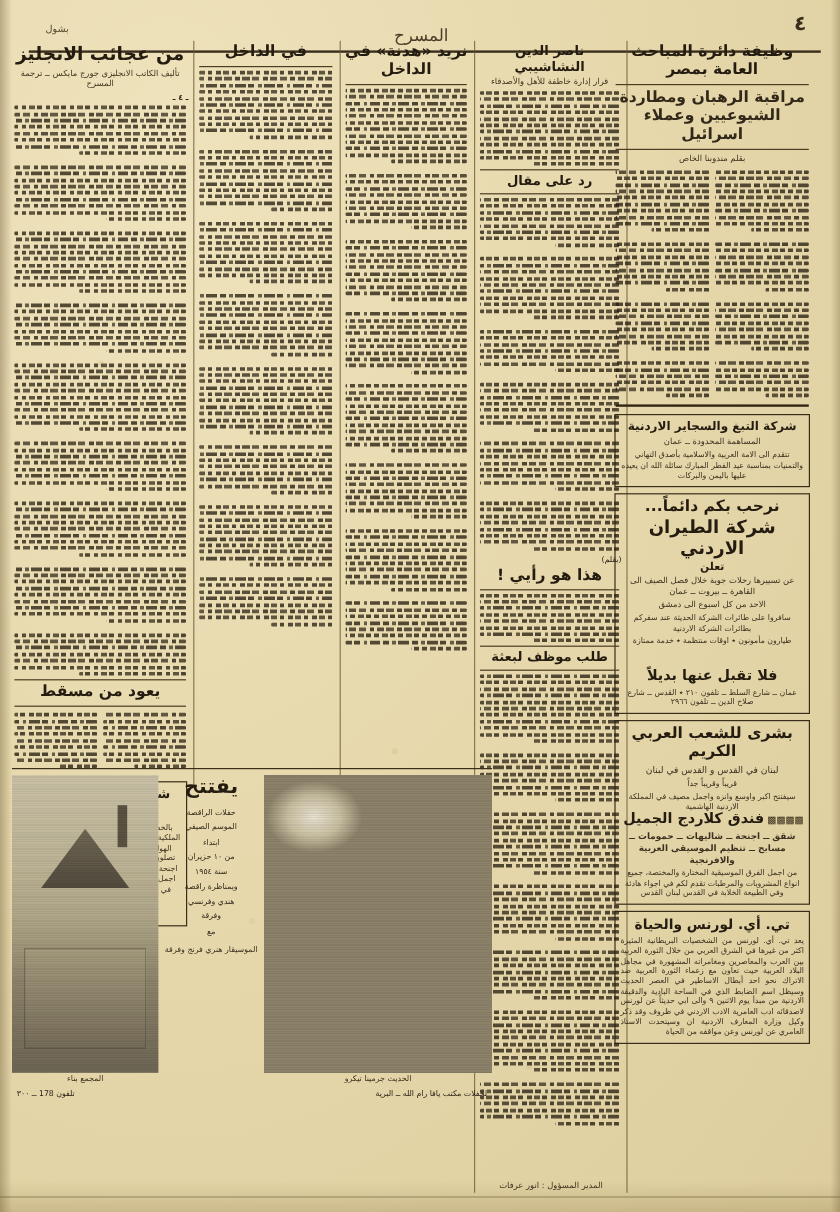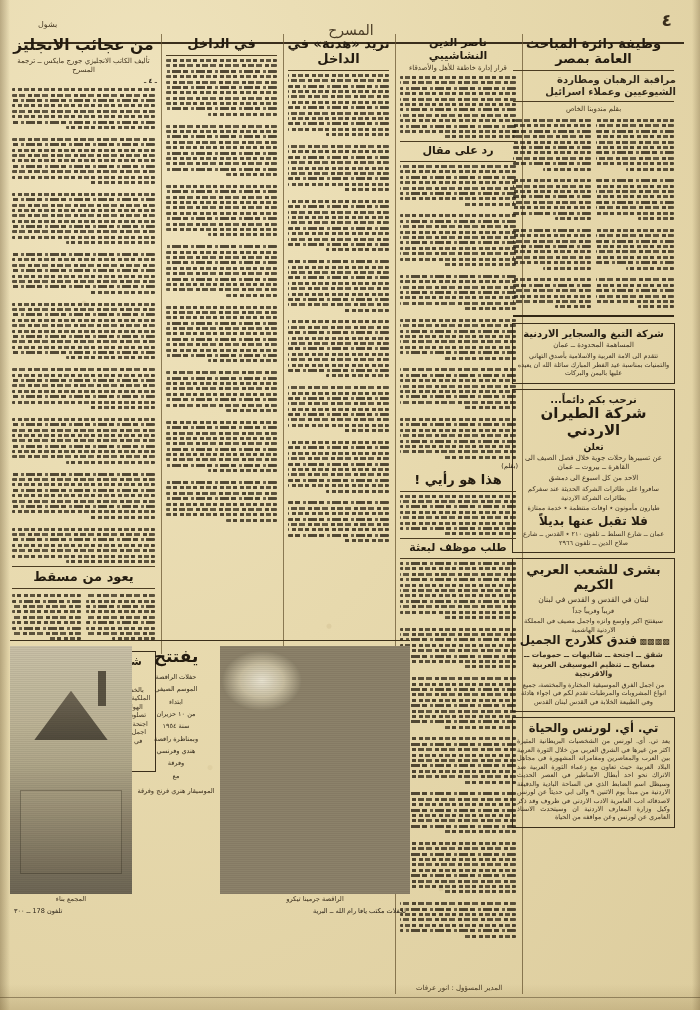--- a/index.html
+++ b/index.html
@@ -58,21 +58,21 @@
   
   .hl{
     text-align:center;font-weight:bold;color:#241c10;
     line-height:1.15;letter-spacing:-0.2px;
     margin:3px 0 2px;
   }
   .hl-xl{font-size:15.5px;}
   .hl-lg{font-size:13px;}
   .hl-md{font-size:11px;}
   .sub{
-    font-size:10px;font-weight:bold;color:#32291a;
+    text-align:center;font-size:13px;font-weight:bold;color:#32291a;
     line-height:1.2;margin:1px 0 3px;
   }
   .byline{text-align:center;font-size:7px;color:#42351f;margin:1px 0 3px;line-height:1.25;}
 
   .rule-thin{border-top:1px solid #4b3c22;margin:3px 2px;}
   .rule-thick{border-top:2.2px solid #322714;margin:4px 2px;}
 
   
   .body{padding:0 2px;}
   .ln{
@@ -241,28 +241,28 @@
 
       <div class="rule-thick"></div>
 
       <div class="adbox" style="margin-top:6px;">
         <div class="ad-title sm">شركة التبغ والسجاير الاردنية</div>
         <div class="ad-sub">المساهمة المحدودة ــ عمان</div>
         <div class="ad-sub tiny">تتقدم الى الامة العربية والاسلامية بأصدق التهاني والتمنيات بمناسبة عيد الفطر المبارك سائلة الله ان يعيده عليها باليمن والبركات</div>
       </div>
 
       <div class="adbox">
-        <div class="ad-title sm" style="font-size:10px;">نرحب بكم دائماً...</div>
+        <div class="ad-title sm" style="font-size:13px;">نرحب بكم دائماً...</div>
         <div class="ad-title big">شركة الطيران الاردني</div>
         <div class="ad-title sm" style="margin-top:2px;font-size:9px;">تعلن</div>
         <div class="ad-sub">عن تسييرها رحلات جوية خلال فصل الصيف الى القاهرة ــ بيروت ــ عمان</div>
         <div class="ad-sub">الاحد من كل اسبوع الى دمشق</div>
         <div class="ad-sub tiny">سافروا على طائرات الشركة الحديثة عند سفركم بطائرات الشركة الاردنية</div>
         <div class="ad-sub tiny">طيارون مأمونون ٭ اوقات منتظمة ٭ خدمة ممتازة</div>
-        <div class="ad-title sm" style="font-size:12px;margin-top:2px;">فلا تقبل عنها بديلاً</div>
+        <div class="ad-title sm" style="font-size:12px;margin-top:18px;">فلا تقبل عنها بديلاً</div>
         <div class="ad-sub tiny">عمان ــ شارع السلط ــ تلفون ٢١٠ ٭ القدس ــ شارع صلاح الدين ــ تلفون ٢٩٦٦</div>
       </div>
 
       <div class="adbox">
         <div class="ad-title" style="font-size:13px;">بشرى للشعب العربي الكريم</div>
         <div class="ad-sub" style="font-size:7.6px;">لبنان في القدس و القدس في لبنان</div>
         <div class="ad-sub tiny">قريباً وقريباً جداً</div>
         <div class="ad-sub tiny">سيفتتح اكبر واوسع وانزه واجمل مصيف في المملكة الاردنية الهاشمية</div>
         <div class="deco">▩▩▩▩ <span class="ad-title sm" style="display:inline;font-size:12px;">فندق كلاردج الجميل</span> ▩▩▩▩</div>
         <div class="ad-sub" style="font-size:7.4px;font-weight:bold;">شقق ــ اجنحة ــ شاليهات ــ حمومات ــ مسابح ــ تنظيم الموسيقى العربية والافرنجية</div>
@@ -782,21 +782,21 @@
 
       <div style="flex:0 0 190px;">
         <div class="photo" style="height:248px;
              background:
                radial-gradient(ellipse 40px 30px at 22% 14%, #f0ead6 0%, #cfc4a4 55%, #8d8268 100%),
                radial-gradient(ellipse 26px 44px at 54% 40%, #efe7d2 0%, #b9ad8e 60%, #6e6450 100%),
                radial-gradient(ellipse 80px 120px at 52% 72%, #d8cfb4 0%, #9d9378 60%, #5e5644 100%),
                linear-gradient(160deg,#6d6450 0%, #857a60 35%, #5a5340 75%, #4a4434 100%);">
           <div class="grain"></div>
         </div>
-        <div class="cap">الراقصة جرمينا  تيكرو</div>
+        <div class="cap">الحديث جرمينا  تيكرو</div>
       </div>
 
       <div style="flex:0 0 78px;text-align:center;">
         <div style="font-size:17px;font-weight:bold;color:#241c10;margin-bottom:5px;">يفتتح</div>
         <div class="tiny" style="line-height:1.9;color:#32291a;">
           <div>حفلات الراقصة</div>
           <div>الموسم الصيفي</div>
           <div>ابتداء</div>
           <div>من ١٠ حزيران</div>
           <div>سنة ١٩٥٤</div>

